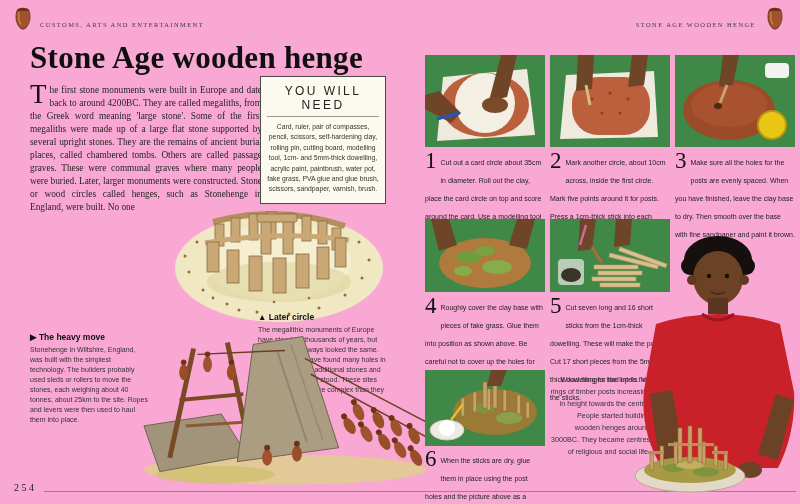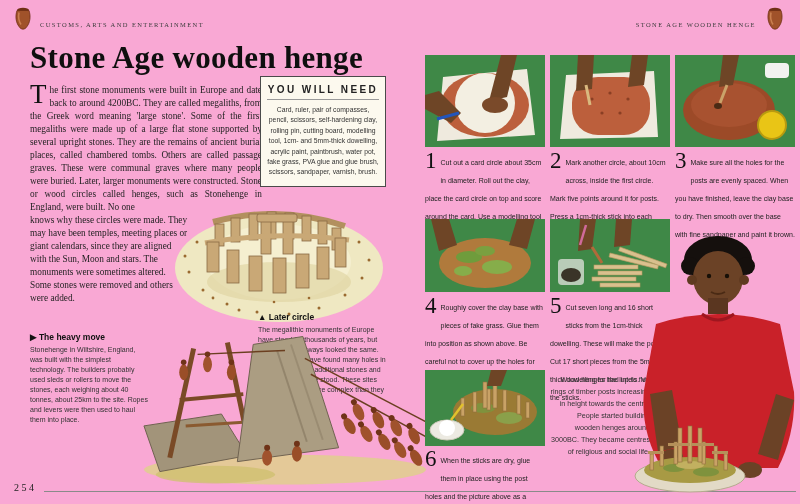--- a/index.html
+++ b/index.html
@@ -20,21 +20,21 @@
 
   
   .title { left:30px; top:40px; font-size:31px; color:#0f0f0f; letter-spacing:0.3px; }
   .intro { left:30px; top:84px; width:232px; font-size:9.3px; line-height:13px; color:#1f1f1f; }
   .intro .p1 { text-align:justify; }
   .intro .p2 { width:158px; }
   .dropcap { float:left; font-size:27px; line-height:21px; padding-right:3px; color:#111; }
 
   .ywn { left:260px; top:76px; width:126px; border:1px solid #4a4a4a; background:#fcf9ee;
          padding:7px 6px 8px; text-align:center; font-family:"Liberation Sans",sans-serif; }
-  .ywn-title { font-size:10px; font-weight:bold; letter-spacing:2.4px; color:#222;
+  .ywn-title { font-size:12px; font-weight:normal; letter-spacing:2.4px; color:#222;
                border-bottom:1px solid #9a9a9a; padding-bottom:4px; margin-bottom:5px; }
   .ywn-items { font-size:6.8px; line-height:10.4px; color:#333; }
 
   .cap-title { font-family:"Liberation Sans",sans-serif; font-weight:bold; font-size:8.5px; color:#111; margin-bottom:3px; }
   .cap-text  { font-family:"Liberation Sans",sans-serif; font-size:7px; line-height:10px; color:#333; }
   .stone-circle-cap { left:258px; top:312px; width:132px; }
   .heavy-cap { left:30px; top:332px; width:118px; }
 
   .stonehenge { left:168px; top:190px; width:222px; height:140px; }
   .hauling { left:136px; top:330px; width:298px; height:160px; }
@@ -75,21 +75,20 @@
   <svg class="abs pot pot-right" viewBox="0 0 20 26">
     <ellipse cx="10" cy="3.5" rx="6" ry="2.2" fill="#6f2f14"></ellipse>
     <path d="M4,4 C2,10 3,16 6,20 C8,23.5 12,23.5 14,20 C17,16 18,10 16,4 Z" fill="#a0522a" stroke="#6f2f14" stroke-width="0.8"></path>
     <path d="M6,6 C5,11 6,15 8,18" stroke="#c97f4f" stroke-width="1.6" fill="none"></path>
   </svg>
 
   <h1 class="abs title">Stone Age wooden henge</h1>
 
   <div class="abs intro">
     <p class="p1"><span class="dropcap">T</span><span>he first stone monuments were built in Europe and date back to around 4200BC. They are called megaliths, from the Greek word meaning 'large stone'. Some of the first megaliths were made up of a large flat stone supported by several upright stones. They are the remains of ancient burial places, called chambered tombs. Others are called passage graves. These were communal graves where many people were buried. Later, larger monuments were constructed. Stone or wood circles called henges, such as Stonehenge in England, were built. No one</span></p>
-    <p class="p2">knows why these circles were made. They may have been temples, meeting places or giant calendars, since they are aligned with the Sun, Moon and stars. The monuments were sometimes altered. Some stones were removed and others were added.</p>
   </div>
 
   <div class="abs ywn">
     <div class="ywn-title">YOU WILL NEED</div>
     <div class="ywn-items">Card, ruler, pair of compasses, pencil, scissors, self-hardening clay, rolling pin, cutting board, modelling tool, 1cm- and 5mm-thick dowelling, acrylic paint, paintbrush, water pot, fake grass, PVA glue and glue brush, scissors, sandpaper, varnish, brush.</div>
   </div>
 
   <svg class="abs stonehenge" viewBox="0 0 220 140">
     <ellipse cx="110" cy="78" rx="104" ry="54" fill="#efe8c2"></ellipse>
     <ellipse cx="110" cy="72" rx="72" ry="38" fill="#f5efd0"></ellipse>

